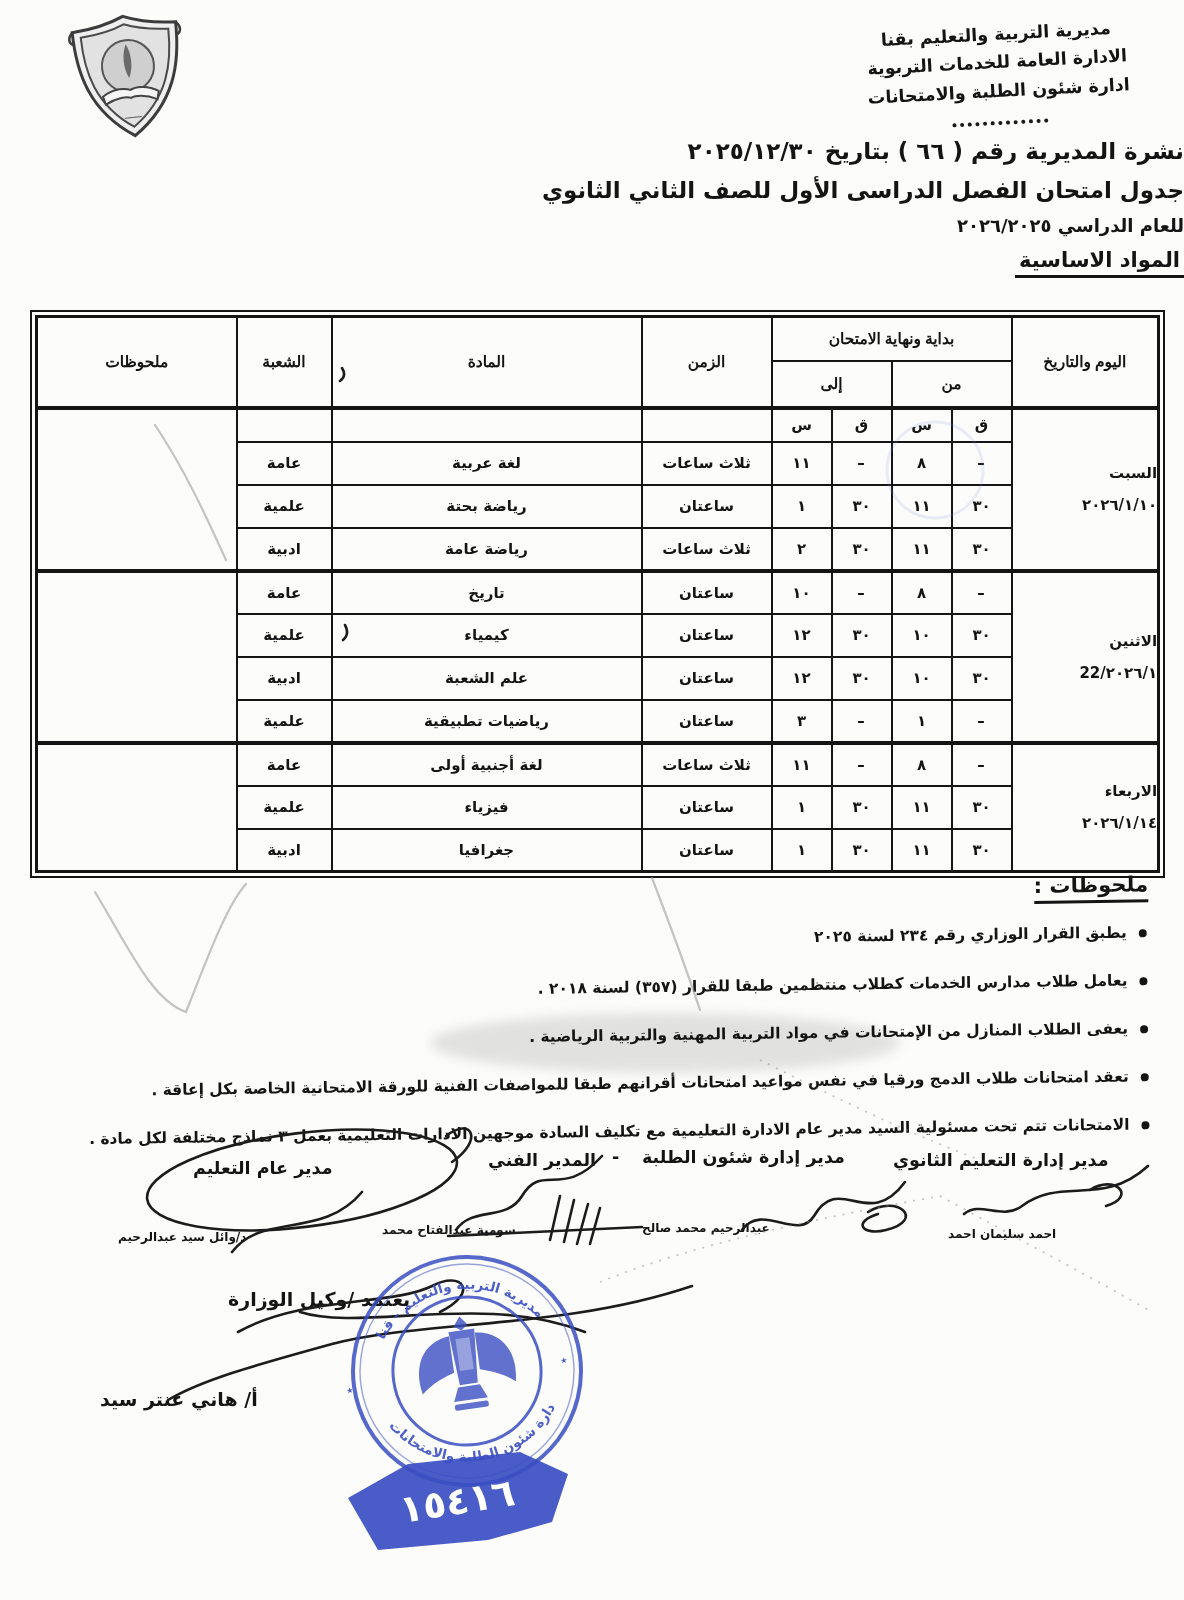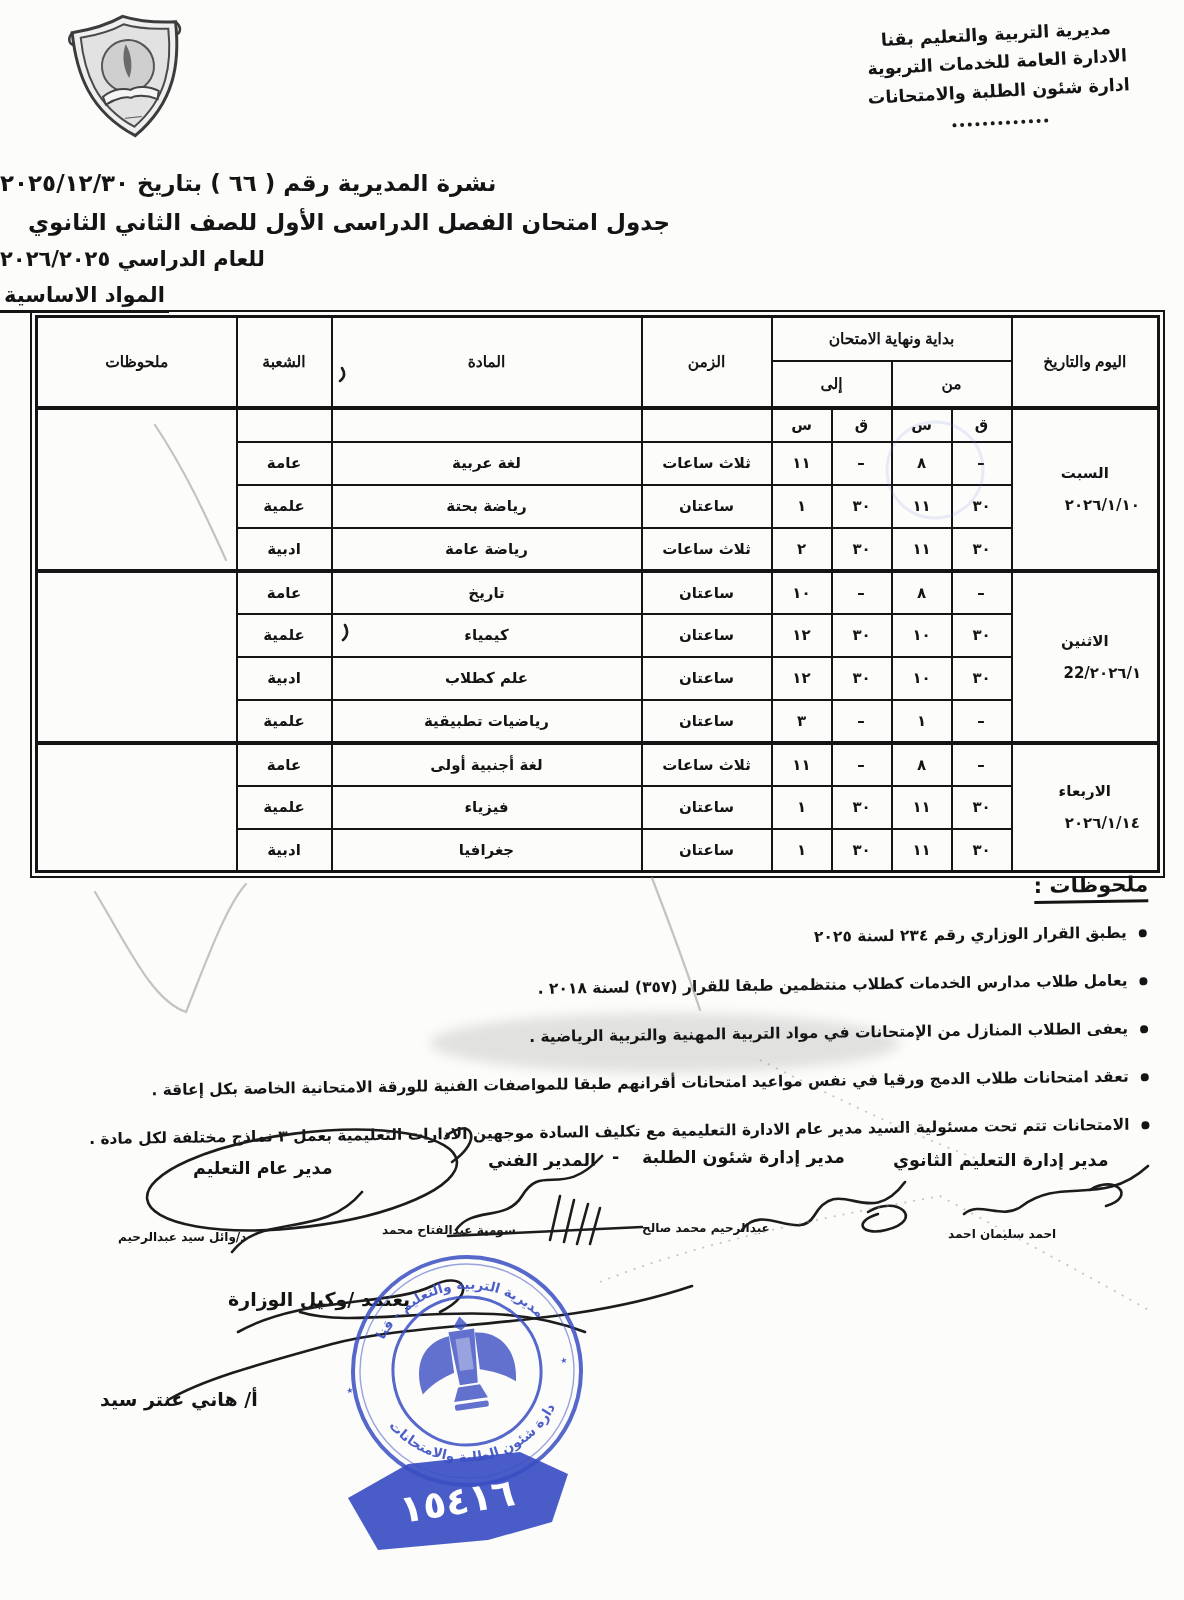--- a/index.html
+++ b/index.html
@@ -10,41 +10,41 @@
   }
   
   .crest{position:absolute;left:68px;top:10px;transform:rotate(-6deg);}
   
   .org{
     position:absolute;top:20px;right:6px;width:360px;text-align:center;
     transform:rotate(-3deg);font-size:17.5px;line-height:1.62;
   }
   .org .dots{display:inline-block;width:96px;border-bottom:4px dotted #1a1a1a;height:4px;}
   
-  .titles{position:absolute;top:138px;left:0;right:0;text-align:left;margin-top:32px;}
+  .titles{position:absolute;top:138px;left:0;right:0;text-align:right;}
   .titles .t1{font-size:23px;margin-bottom:13px;}
   .titles .t2{font-size:23px;margin-bottom:12px;padding-left:28px;}
-  .titles .t3{font-size:21px;margin-bottom:12px;}
+  .titles .t3{font-size:18px;margin-bottom:12px;}
   .titles .t4{font-size:21px;display:inline-block;border-bottom:3px solid #141414;padding:0 4px 3px;}
   
   table.exam{
     position:absolute;top:315px;left:35px;width:1122px;
     border-collapse:collapse;table-layout:fixed;text-align:center;
     border:3px solid #151515;outline:2px solid #151515;outline-offset:3px;
   }
   table.exam th,table.exam td{border:2px solid #151515;padding:0;vertical-align:middle;}
   table.exam th{font-size:15.5px;font-family:Liberation Serif, serif;}
   table.exam td{font-size:15px;}
   tr.rh1{height:44px;} tr.rh2{height:47px;} tr.rlab{height:34px;}
   tbody tr{height:43px;}
   tr.rlab td{border-top:4px solid #151515;}
   tr.gs td{border-top:4px solid #151515;}
   td.subj{font-size:16px;}
   td.num{letter-spacing:1px;font-size:15px;}
-  td.daycell{font-size:16.5px;}
+  td.daycell{font-size:16.5px;text-align:right;}
   td.daycell .dn{margin-bottom:14px;}
   td.daycell .dd{letter-spacing:1px;margin-left:35px;}
   
   .notes{position:absolute;top:880px;right:34px;width:1106px;text-align:right;transform:rotate(-0.8deg);}
   .notes .nh{display:inline-block;font-size:21px;border-bottom:3.5px solid #141414;padding-bottom:3px;margin-bottom:20px;}
   .notes ul{list-style:none;margin:0;padding:0;}
   .notes li{position:relative;padding-right:22px;font-size:15.5px;line-height:21px;margin-bottom:27px;}
   .notes li::before{content:"";position:absolute;right:2px;top:7px;width:8px;height:8px;border-radius:50%;background:#141414;}
   .smudge{position:absolute;top:1013px;left:430px;width:470px;height:60px;background:#6a6a6a;opacity:.18;border-radius:50%;filter:blur(6px);}
   
@@ -177,21 +177,21 @@
         <td>ساعتان</td>
         <td class="subj">كيمياء</td>
         <td>علمية</td>
       </tr>
       <tr>
         <td class="num">٣٠</td>
         <td class="num">١٠</td>
         <td class="num">٣٠</td>
         <td class="num">١٢</td>
         <td>ساعتان</td>
-        <td class="subj">علم كطلاب</td>
+        <td class="subj">علم الشعبة</td>
         <td>ادبية</td>
       </tr>
       <tr>
         <td class="num">–</td>
         <td class="num">١</td>
         <td class="num">–</td>
         <td class="num">٣</td>
         <td>ساعتان</td>
         <td class="subj">رياضيات تطبيقية</td>
         <td>علمية</td>

